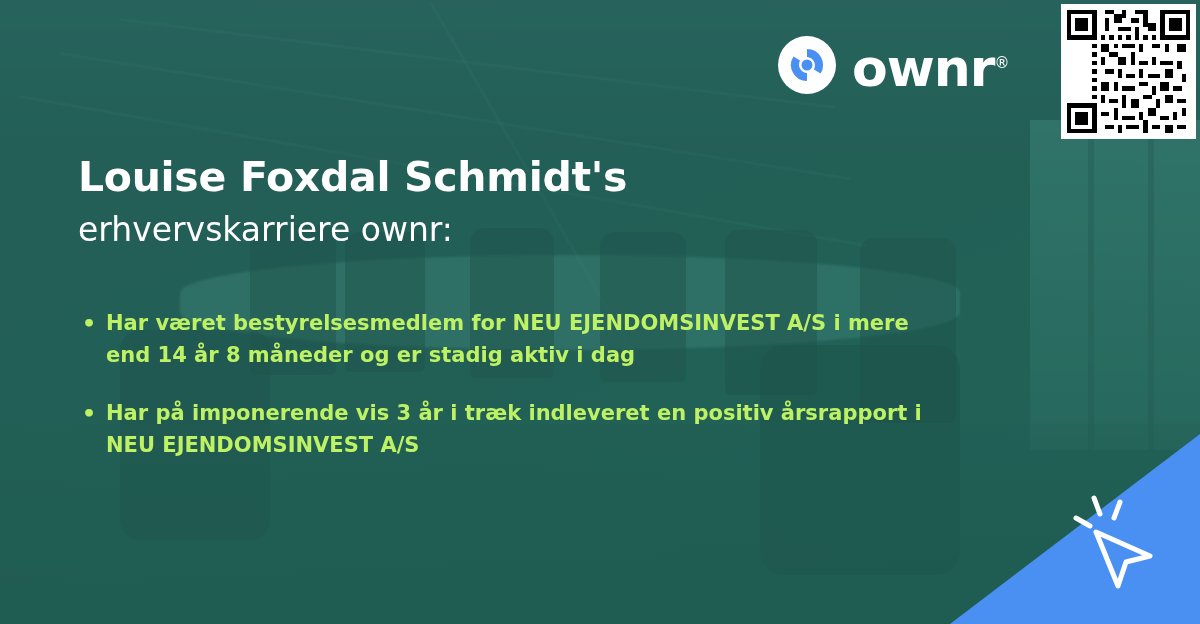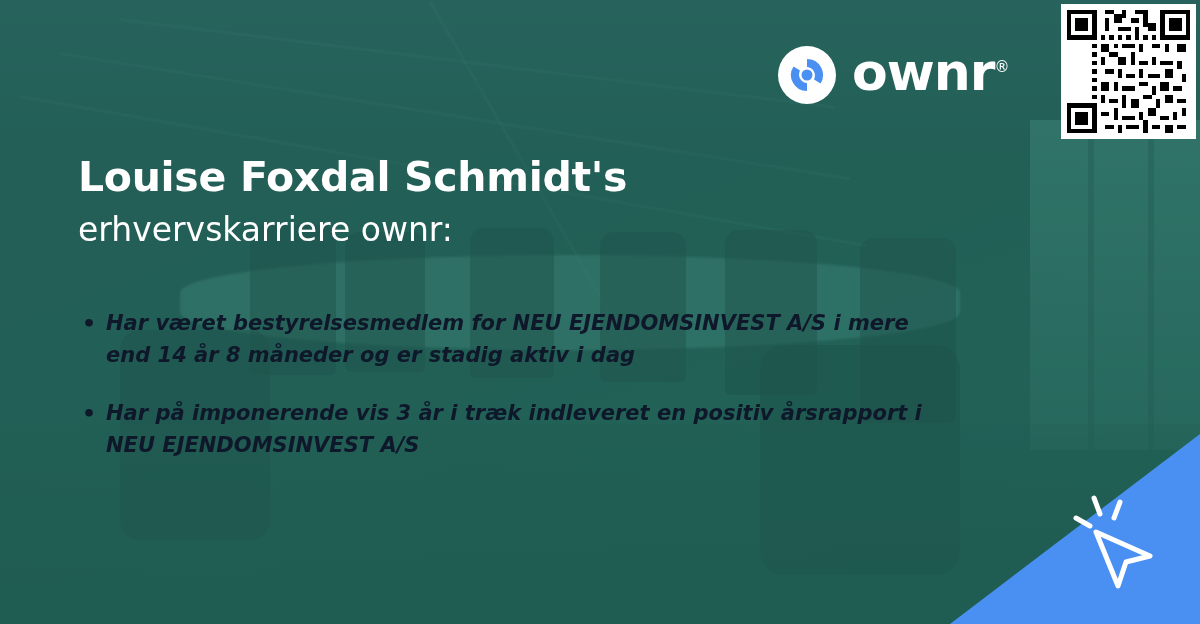--- a/index.html
+++ b/index.html
@@ -75,24 +75,24 @@
   }
   .wash2 {
     position: absolute;
     inset: 0;
     background: rgba(47,126,113,0.55);
   }
 
   
   .logo {
     position: absolute;
-    top: 46px;
+    top: 36px;
     left: 778px;
     display: flex;
-    align-items: flex-start;
+    align-items: flex-end;
     gap: 16px;
   }
   .logo-mark {
     width: 58px; height: 58px;
     border-radius: 50%;
     background: #ffffff;
     display: flex; align-items: center; justify-content: center;
   }
   .logo-text {
     color: #ffffff;
@@ -145,22 +145,21 @@
 
   
   .bullets {
     position: absolute;
     left: 78px;
     top: 308px;
     width: 880px;
     margin: 0;
     padding: 0;
     list-style: none;
-    color: #0f172a;
-    font-style: italic;
+    color: #bef264;
   }
   .bullets li {
     position: relative;
     padding-left: 28px;
     margin-bottom: 26px;
     font-size: 21px;
     font-weight: bold;
     line-height: 1.52;
   }
   .bullets li::before {

